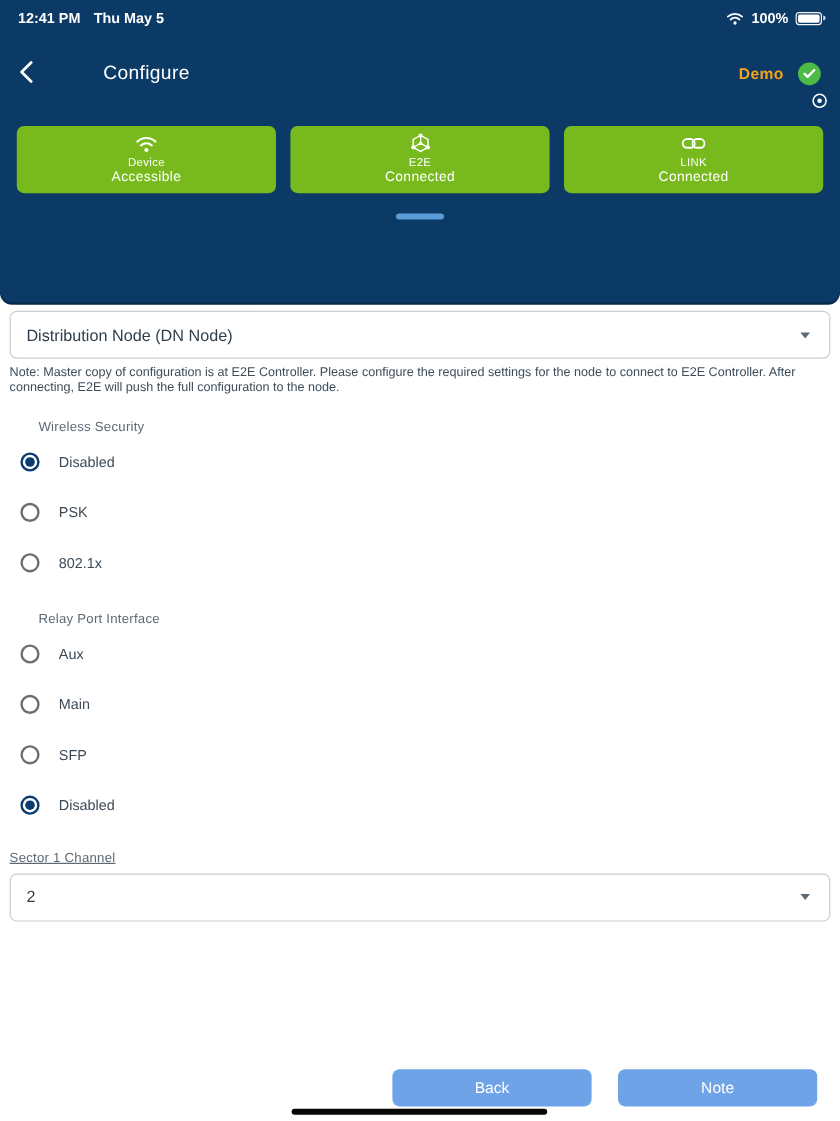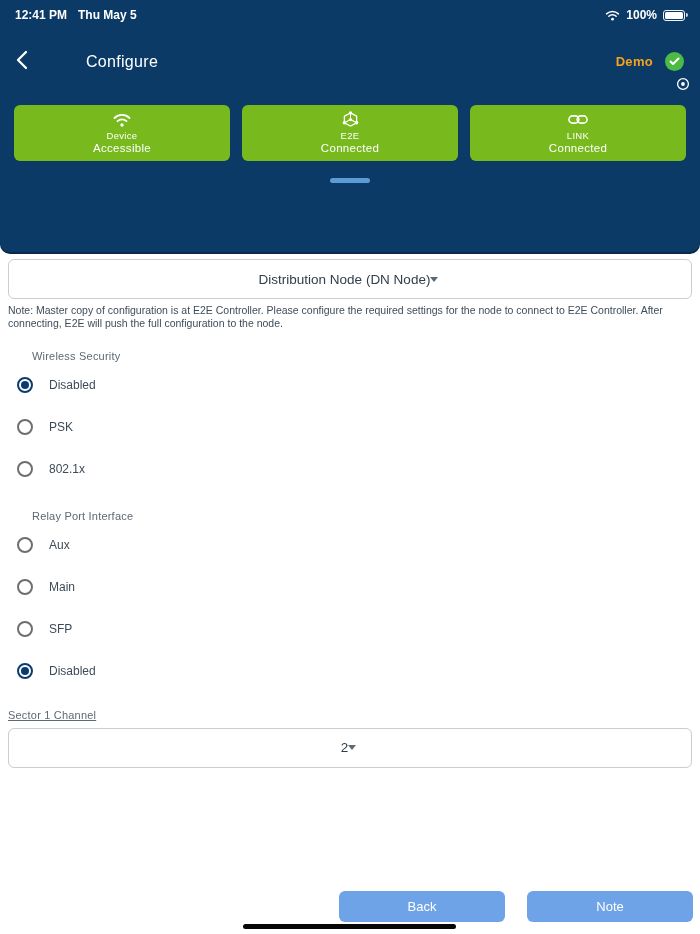--- a/index.html
+++ b/index.html
@@ -39,41 +39,41 @@
   .card .l2{font-size:11.5px;margin-top:1px;letter-spacing:.3px;}
 
   .page-dash{width:40px;height:4.5px;border-radius:3px;background:var(--dash_blue,#5c9cd6);
              margin:17px auto 0 auto;cursor:pointer;}
 
   
   .form{padding:0 8px;}
   .field-label{font-size:11px;color:var(--label_gray,#5d6973);letter-spacing:.2px;}
   .mt-type{margin-top:18px;}
   .select{margin-top:7px;height:40px;border:1px solid var(--border,#c9ced4);border-radius:6px;
-          display:flex;align-items:center;justify-content:center;
+          display:flex;align-items:center;justify-content:space-between;
           padding:0 16px 0 13px;box-sizing:border-box;background:#fff;cursor:pointer;}
   .select .val{font-size:13.5px;color:var(--value_dark,#2f3e4a);}
   .caret{width:0;height:0;border-left:4.5px solid transparent;border-right:4.5px solid transparent;
          border-top:5.5px solid #5d6973;}
   .note{margin-top:5px;font-size:10.5px;line-height:1.22;color:var(--note_gray,#3e4d5a);}
 
   .group-label{margin-top:20px;margin-left:24px;}
   .radio-list{margin-top:2px;}
   .radio-row{height:42px;display:flex;align-items:center;cursor:pointer;}
   .radio{width:16px;height:16px;border-radius:50%;border:2px solid #6e6e6e;margin-left:9px;
          box-sizing:border-box;position:relative;flex:0 0 auto;}
   .radio.on{border-color:var(--radio_navy,#0b3c6e);}
   .radio.on:after{content:"";position:absolute;left:2px;top:2px;width:8px;height:8px;
                   border-radius:50%;background:var(--radio_navy,#0b3c6e);}
   .radio-label{font-size:12px;color:#3e4b57;margin-left:16px;}
 
   .mt-sector{margin-top:17px;text-decoration:underline;}
 
   
-  .footer{position:absolute;left:0;right:0;bottom:0;height:50px;background:#fff;}
+  .footer{position:absolute;left:0;right:12px;bottom:0;height:50px;background:#fff;}
   .btn{position:absolute;height:31px;width:166px;border:none;border-radius:6px;
        background:var(--btn_blue,#6fa3e8);color:#fff;font-size:13px;
        font-family:inherit;cursor:pointer;bottom:12px;}
   .btn-back{right:195px;}
   .btn-next{right:7px;}
   .home-indicator{position:absolute;left:243px;bottom:5px;width:213px;height:5px;
                   background:#070707;border-radius:3px;z-index:5;cursor:pointer;}
 </style>
 </head>
 <body>

